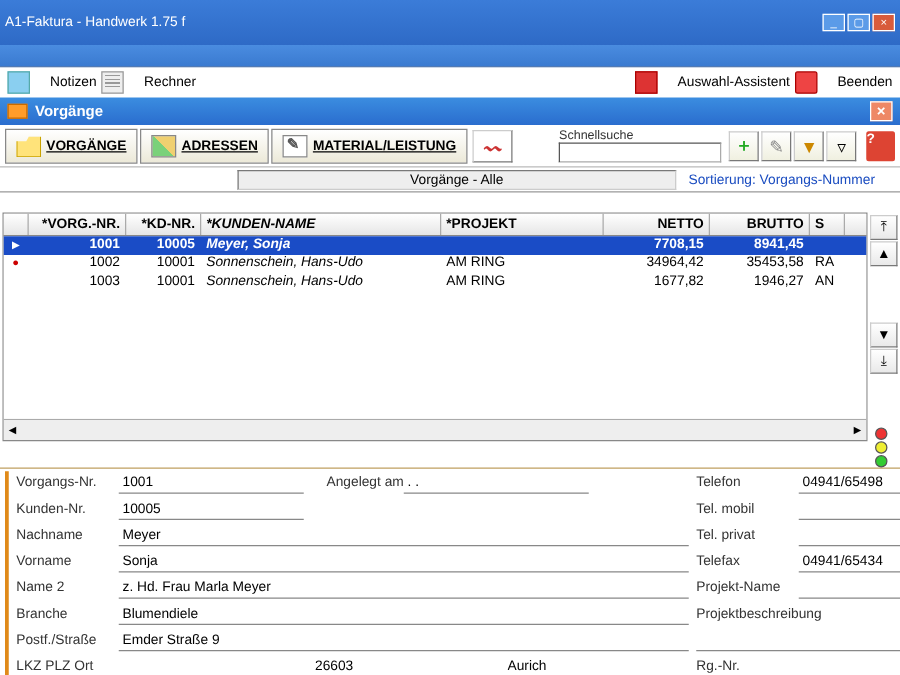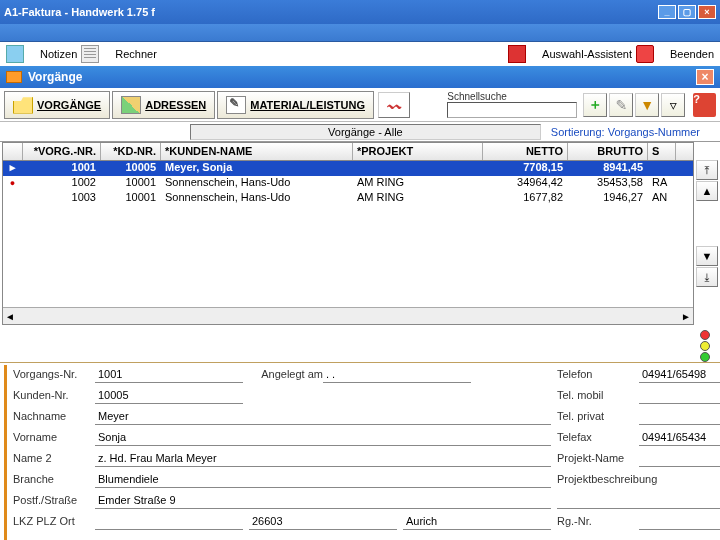--- a/index.html
+++ b/index.html
@@ -1,18 +1,18 @@
 <!DOCTYPE html>
 <html><head>
 <meta charset="utf-8">
 <style>
 * { box-sizing: border-box; margin: 0; padding: 0; font-family: "MS Sans Serif", Tahoma, Arial, sans-serif; }
 body { background: #fff; font-size: 11px; overflow: hidden; width: 720px; height: 540px; }
 
-.titlebar { height: 24px; background: linear-gradient(to bottom, #3b7cd8, #2e6ac6); color: #fff; display: flex; align-items: center; padding: 0 4px; font-weight: bold; font-size: 11px; }
+.titlebar { height: 36px; background: linear-gradient(to bottom, #3b7cd8, #2e6ac6); color: #fff; display: flex; align-items: center; padding: 0 4px; font-weight: normal; font-size: 11px; }
 .titlebar .spacer { flex: 1; }
 .winbtn { width: 18px; height: 14px; background: #5b9be8; border: 1px solid #fff; margin-left: 2px; color: #fff; font-size: 9px; text-align: center; line-height: 12px; }
 
 .menubar-thin { height: 18px; background: linear-gradient(to bottom, #4a8ce0, #3a7ad0); border-bottom: 1px solid #2a5aa0; color: #a6d0ff; font-size: 10px; padding: 2px 6px; }
 
 .app-toolbar { height: 24px; display: flex; align-items: center; padding: 2px 6px; background: #fff; gap: 4px; }
 .app-toolbar .grp { display: flex; align-items: center; gap: 16px; font-size: 11px; color: #000; }
 .app-toolbar .grp .ic { width: 18px; height: 18px; display: inline-block; }
 .app-toolbar .sp { flex: 1; }
 .ic-notizen { background: #8acff0; border: 1px solid #5aa; }
@@ -41,27 +41,27 @@
 .tool-icons .tb { width: 24px; height: 24px; border: 1px outset #ccc; background: linear-gradient(#fff,#f0f0e0); display: flex; align-items: center; justify-content: center; font-size: 14px; }
 .tb-add { color: #2a2; font-weight: bold; }
 .tb-edit { color: #888; }
 .tb-filter { color: #cc8800; }
 .tb-help { background: #d43; color: #fff; font-weight: bold; border-radius: 2px; }
 
 .strip2 { display: flex; align-items: center; height: 20px; border-bottom: 1px solid #999; font-size: 11px; }
 .strip2 .mid { flex: 1; text-align: center; background: #eee; border: 1px inset #ccc; margin: 1px 10px 1px 190px; height: 16px; line-height: 14px; }
 .strip2 .sort { color: #1a4cc0; padding-right: 20px; }
 
-.grid-area { position: relative; height: 183px; border: 1px solid #888; margin: 0 2px; }
+.grid-area { position: relative; height: 183px; border: 1px solid #888; margin: 16px 2px; }
 .grid-hdr { display: flex; background: linear-gradient(#fff,#e6e6e6); border-bottom: 1px solid #888; height: 18px; }
 .gh { border-right: 1px solid #aaa; padding: 2px 4px; font-weight: bold; font-size: 11px; white-space: nowrap; overflow: hidden; }
 .c0 { width: 20px; }
 .c1 { width: 78px; text-align: right; }
 .c2 { width: 60px; text-align: right; }
-.c3 { width: 192px; }
+.c3 { width: 192px; font-style: italic; }
 .c4 { width: 130px; }
 .c5 { width: 85px; text-align: right; }
 .c6 { width: 80px; text-align: right; }
 .c7 { width: 28px; }
 .grid-body { position: relative; background: #fff; height: 146px; }
 .grow { display: flex; height: 15px; font-size: 11px; }
 .grow.sel { background: #1a4cc6; color: #fff; font-weight: bold; }
 .gc { border-right: 1px solid transparent; padding: 0 4px; white-space: nowrap; overflow: hidden; }
 .grow .c0 { text-align: center; }
 .grow .c0.dot::before { content: "●"; color: #c00; font-size: 9px; }

